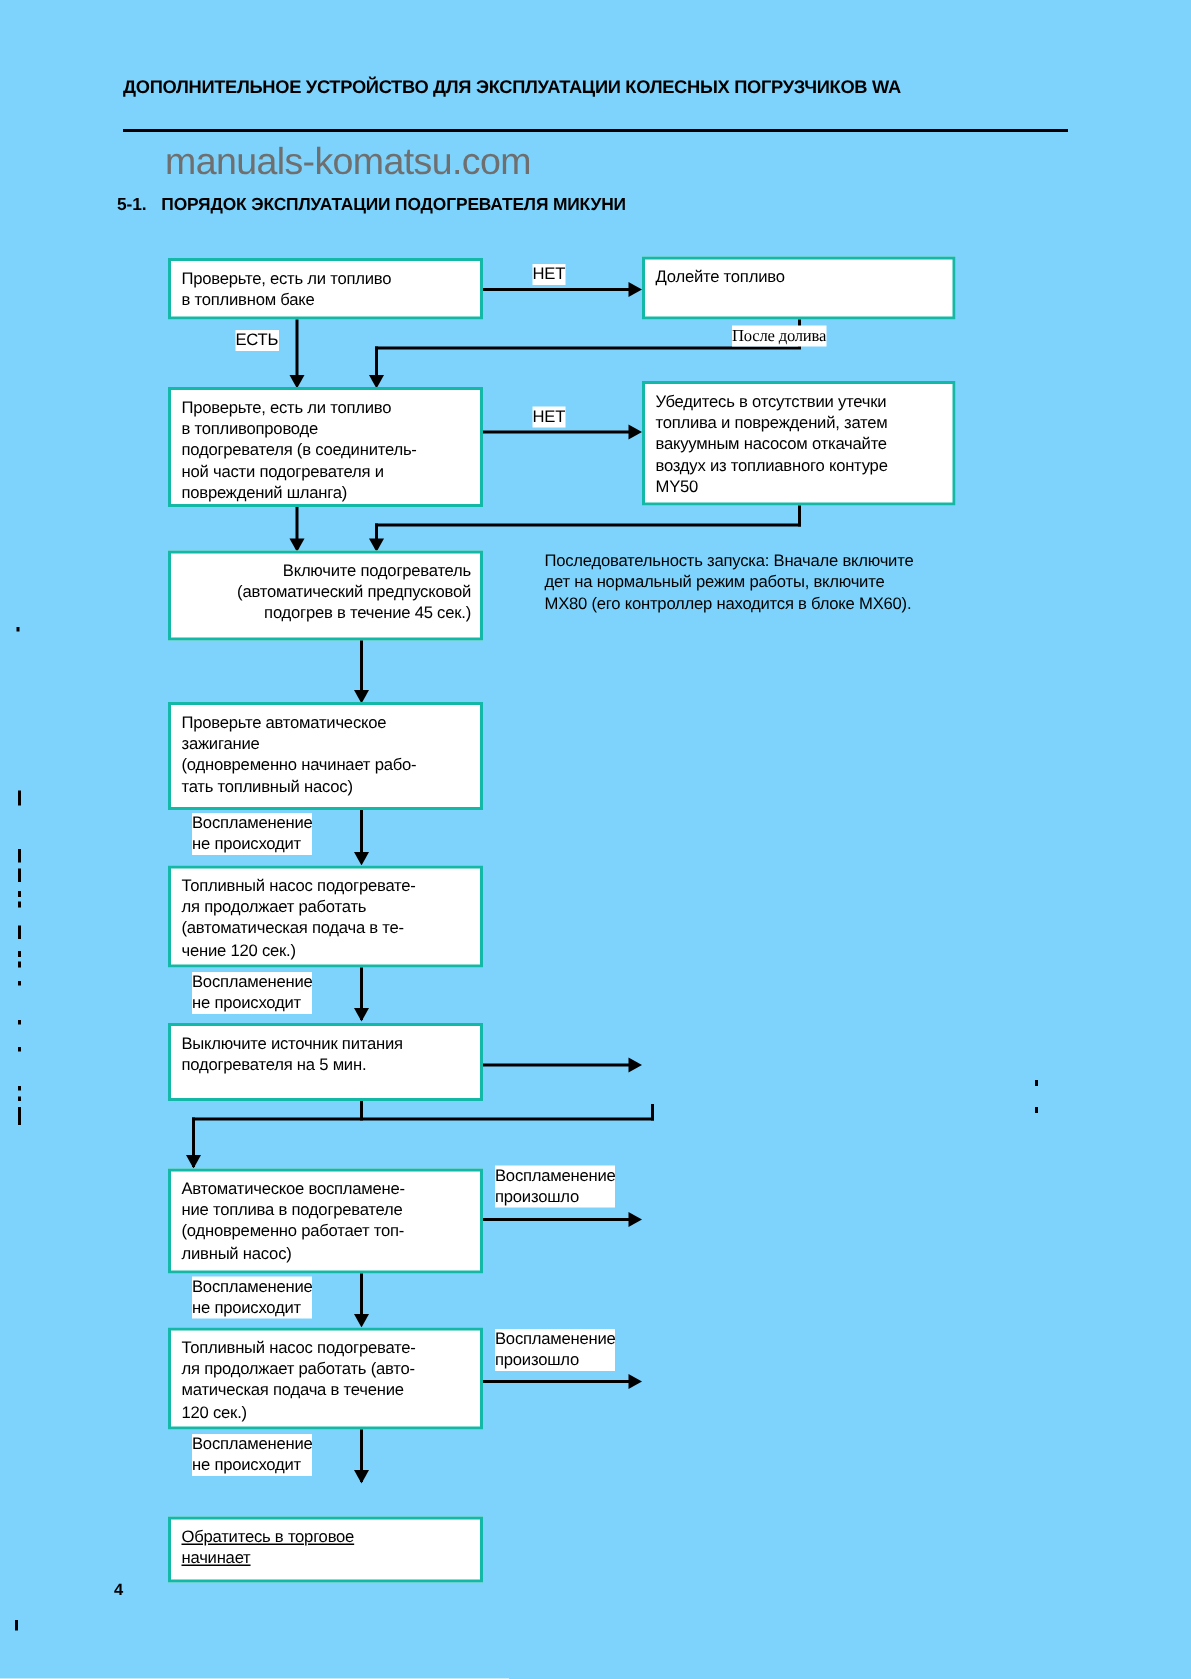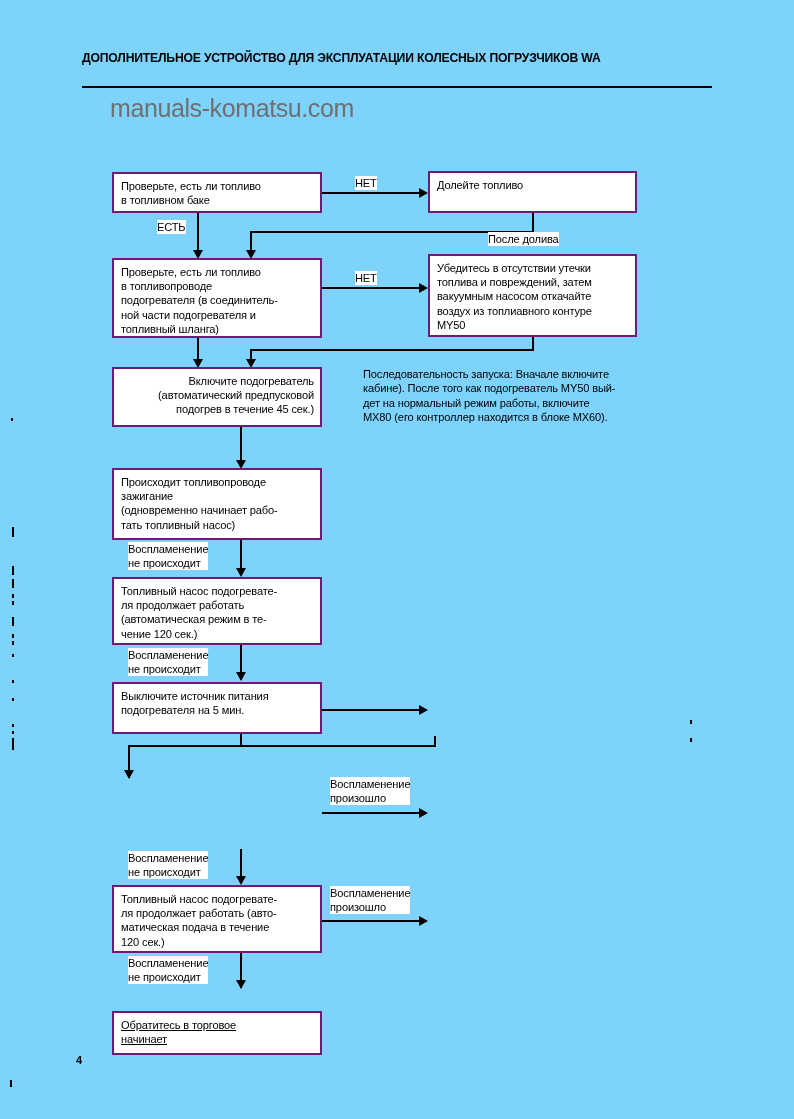--- a/index.html
+++ b/index.html
@@ -68,21 +68,21 @@
     position: absolute;
     left: 76px;
     top: 1054px;
     font-size: 11px;
     font-weight: bold;
   }
 
   
   .box {
     position: absolute;
-    border: 2px solid #701a75;
+    border: 2px solid #14b8a6;
     background: #fff;
     box-sizing: border-box;
     font-size: 11.1px;
     line-height: 14.2px;
     letter-spacing: -0.15px;
     padding: 5px 6px 4px 7px;
     overflow: hidden;
   }
   .box .ln { display: block; white-space: nowrap; }
 
@@ -132,20 +132,21 @@
 
 <div id="page">
 
   <div class="hdr-line" id="hdr1">ДОПОЛНИТЕЛЬНОЕ УСТРОЙСТВО ДЛЯ ЭКСПЛУАТАЦИИ КОЛЕСНЫХ ПОГРУЗЧИКОВ WA</div>
 
 
   <div id="hdr-rule"></div>
 
   <div id="watermark">manuals-komatsu.com</div>
 
+  <div id="sect"><span class="num">5-1.</span><span>ПОРЯДОК ЭКСПЛУАТАЦИИ ПОДОГРЕВАТЕЛЯ МИКУНИ</span></div>
 
   <div id="pageno">4</div>
 
   <div class="box" style="left:112px; top:172px; width:210px; height:41px;">
     <span class="ln">Проверьте, есть ли топливо</span>
     <span class="ln">в топливном баке</span>
   </div>
 
   <div class="hline" style="left:322px; top:192px; width:100px;"></div>
   <div class="arr-r" style="left:419px; top:188px;"></div>
@@ -156,28 +157,28 @@
   </div>
 
   <div class="vline" style="left:197px; top:213px; height:43px;"></div>
   <div class="arr-d" style="left:193px; top:250px;"></div>
   <div class="lbl" style="left:157px; top:220px;">ЕСТЬ</div>
 
   <div class="vline" style="left:532px; top:213px; height:19px;"></div>
   <div class="hline" style="left:250px; top:231px; width:284px;"></div>
   <div class="vline" style="left:250px; top:231px; height:25px;"></div>
   <div class="arr-d" style="left:246px; top:250px;"></div>
-  <div class="lbl" style="left:488px; top:232px;">После долива</div>
+  <div class="lbl" style="left:488px; top:217px;font-family:Liberation Serif, serif;">После долива</div>
 
   <div class="box" style="left:112px; top:258px; width:210px; height:80px;">
     <span class="ln">Проверьте, есть ли топливо</span>
     <span class="ln">в топливопроводе</span>
     <span class="ln">подогревателя (в соединитель-</span>
     <span class="ln">ной части подогревателя и</span>
-    <span class="ln">топливный шланга)</span>
+    <span class="ln">повреждений шланга)</span>
   </div>
 
   <div class="hline" style="left:322px; top:287px; width:100px;"></div>
   <div class="arr-r" style="left:419px; top:283px;"></div>
   <div class="lbl" style="left:355px; top:271px;">НЕТ</div>
 
   <div class="box" style="left:428px; top:254px; width:209px; height:83px;">
     <span class="ln">Убедитесь в отсутствии утечки</span>
     <span class="ln">топлива и повреждений, затем</span>
     <span class="ln">вакуумным насосом откачайте</span>
@@ -194,46 +195,45 @@
   <div class="arr-d" style="left:246px; top:359px;"></div>
 
   <div class="box" style="left:112px; top:367px; width:210px; height:60px;text-align:right;">
     <span class="ln">Включите подогреватель</span>
     <span class="ln">(автоматический предпусковой</span>
     <span class="ln">подогрев в течение 45 сек.)</span>
   </div>
 
   <div class="note" style="left:363px; top:367px;">
     <span class="ln">Последовательность запуска: Вначале включите</span>
-    <span class="ln">кабине). После того как подогреватель MY50 вый-</span>
     <span class="ln">дет на нормальный режим работы, включите</span>
     <span class="ln">MX80 (его контроллер находится в блоке MX60).</span>
   </div>
 
   <div class="vline" style="left:240px; top:427px; height:40px;"></div>
   <div class="arr-d" style="left:236px; top:460px;"></div>
 
   <div class="box" style="left:112px; top:468px; width:210px; height:72px;">
-    <span class="ln">Происходит топливопроводе</span>
+    <span class="ln">Проверьте автоматическое</span>
     <span class="ln">зажигание</span>
     <span class="ln">(одновременно начинает рабо-</span>
     <span class="ln">тать топливный насос)</span>
   </div>
 
   <div class="vline" style="left:240px; top:540px; height:34px;"></div>
   <div class="arr-d" style="left:236px; top:568px;"></div>
   <div class="lbl" style="left:128px; top:542px;">
     <span class="ln">Воспламенение</span>
     <span class="ln">не происходит</span>
   </div>
 
   <div class="box" style="left:112px; top:577px; width:210px; height:68px;">
     <span class="ln">Топливный насос подогревате-</span>
     <span class="ln">ля продолжает работать</span>
-    <span class="ln">(автоматическая режим в те-</span>
+    <span class="ln">(автоматическая подача в те-</span>
     <span class="ln">чение 120 сек.)</span>
   </div>
 
   <div class="vline" style="left:240px; top:645px; height:35px;"></div>
   <div class="arr-d" style="left:236px; top:672px;"></div>
   <div class="lbl" style="left:128px; top:648px;">
     <span class="ln">Воспламенение</span>
     <span class="ln">не происходит</span>
   </div>
 
@@ -246,20 +246,26 @@
   <div class="arr-r" style="left:419px; top:705px;"></div>
 
 
   <div class="vline" style="left:240px; top:734px; height:13px;"></div>
 
   <div class="vline" style="left:434px; top:736px; height:11px;"></div>
   <div class="hline" style="left:128px; top:745px; width:308px;"></div>
   <div class="vline" style="left:128px; top:745px; height:33px;"></div>
   <div class="arr-d" style="left:124px; top:770px;"></div>
 
+  <div class="box" style="left:112px; top:779px; width:210px; height:70px;">
+    <span class="ln">Автоматическое воспламене-</span>
+    <span class="ln">ние топлива в подогревателе</span>
+    <span class="ln">(одновременно работает топ-</span>
+    <span class="ln">ливный насос)</span>
+  </div>
 
   <div class="hline" style="left:322px; top:812px; width:100px;"></div>
   <div class="arr-r" style="left:419px; top:808px;"></div>
   <div class="lbl" style="left:330px; top:777px;">
     <span class="ln">Воспламенение</span>
     <span class="ln">произошло</span>
   </div>
 
   <div class="vline" style="left:240px; top:849px; height:34px;"></div>
   <div class="arr-d" style="left:236px; top:876px;"></div>

